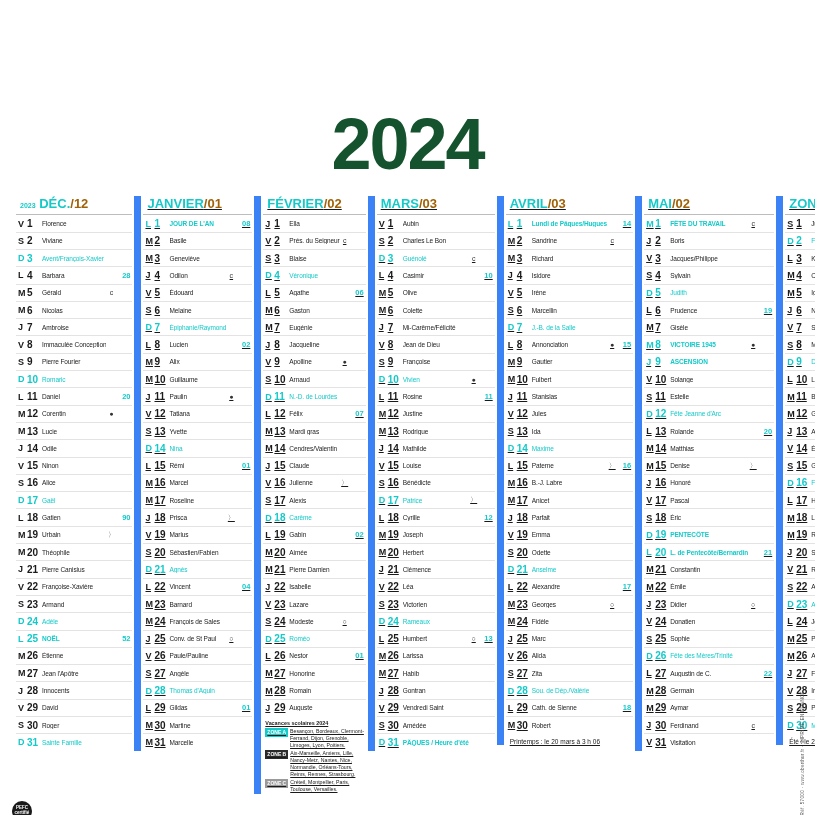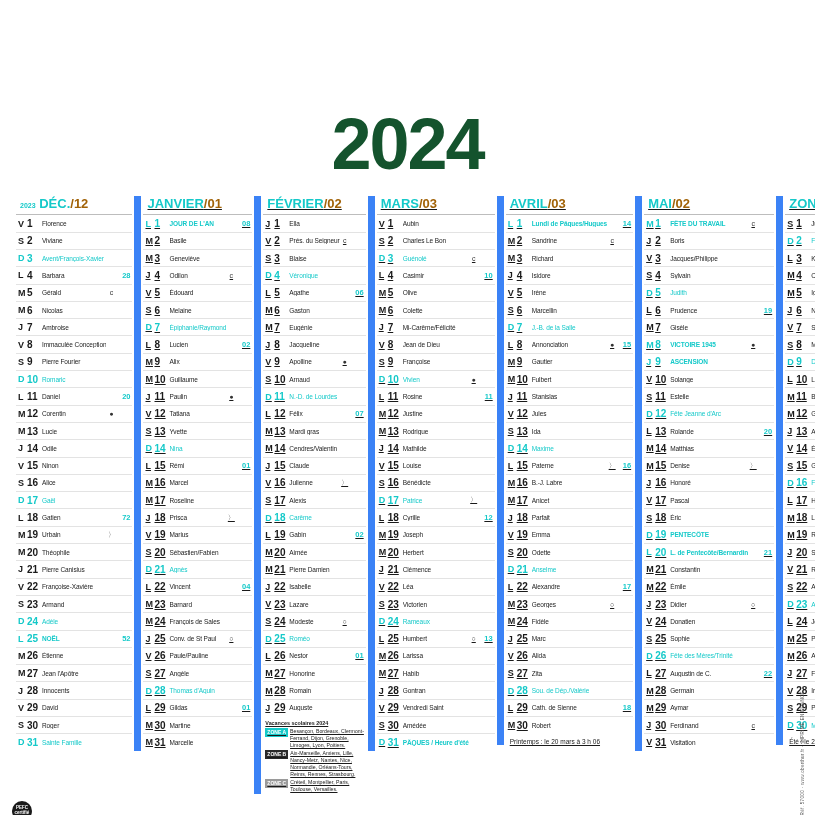--- a/index.html
+++ b/index.html
@@ -283,21 +283,21 @@
             <span class="dnum">17</span>
             <span class="saint">Gaël</span>
             <span class="mark"></span>
             <span class="wk"></span>
           </div>
           <div class="day">
             <span class="dow">L</span>
             <span class="dnum">18</span>
             <span class="saint">Gatien</span>
             <span class="mark"></span>
-            <span class="wk">72</span>
+            <span class="wk">90</span>
           </div>
           <div class="day">
             <span class="dow">M</span>
             <span class="dnum">19</span>
             <span class="saint">Urbain</span>
             <span class="mark">〉</span>
             <span class="wk"></span>
           </div>
           <div class="day">
             <span class="dow">M</span>

